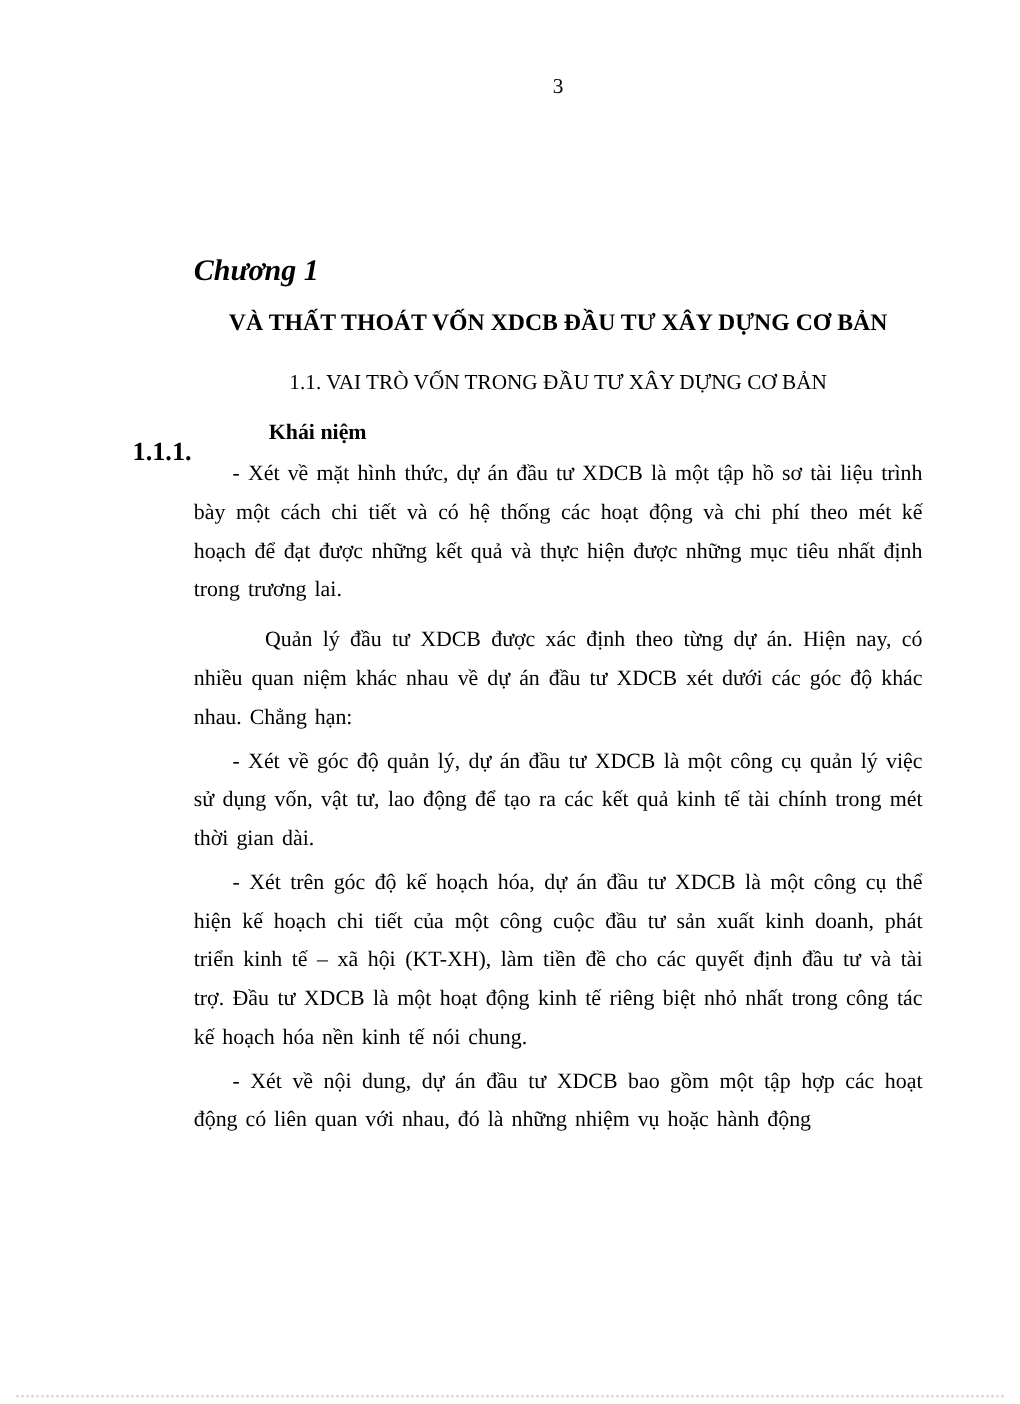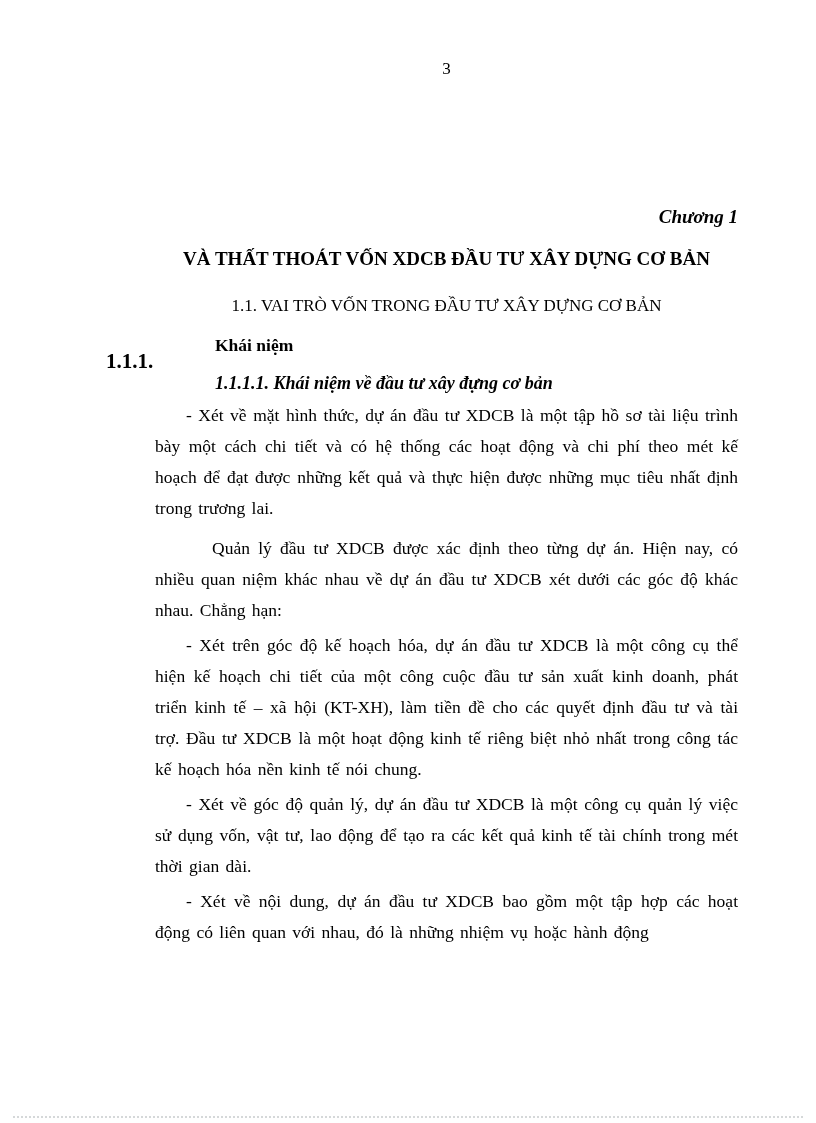--- a/index.html
+++ b/index.html
@@ -22,22 +22,22 @@
     margin-right: 78px; 
   }
   .page-number {
     margin-top: 58px;
     text-align: center;
     font-size: 17px;
     line-height: 22px;
   }
   .chapter-label {
     margin-top: 125px;
-    text-align: right;
-    font-size: 19px;
+    text-align: left;
+    font-size: 24px;
     font-weight: bold;
     font-style: italic;
     line-height: 24px;
   }
   .chapter-title {
     margin-top: 13px;
     text-align: center;
     font-size: 19px;
     font-weight: bold;
     line-height: 34px;
@@ -110,28 +110,27 @@
       <div>VÀ THẤT THOÁT VỐN XDCB ĐẦU TƯ XÂY DỰNG CƠ BẢN</div>
     </div>
 
     <div class="section-heading">1.1. VAI TRÒ VỐN TRONG ĐẦU TƯ XÂY DỰNG CƠ BẢN</div>
 
     <div class="subsection-row">
       <span class="subsection-number">1.1.1.</span>
       <span class="subsection-title">Khái niệm</span>
     </div>
 
-    <div class="subsubsection-heading">1.1.1.1. Khái niệm về đầu tư xây đựng cơ bản</div>
 
     <p class="para dash">- Xét về mặt hình thức, dự án đầu tư XDCB là một tập hồ sơ tài liệu trình bày một cách chi tiết và có hệ thống các hoạt động và chi phí theo mét kế hoạch để đạt được những kết quả và thực hiện được những mục tiêu nhất định trong trương lai.</p>
 
     <p class="para first">Quản lý đầu tư XDCB được xác định theo từng dự án. Hiện nay, có nhiều quan niệm khác nhau về dự án đầu tư XDCB xét dưới các góc độ khác nhau. Chẳng hạn:</p>
 
+    <p class="para dash">- Xét về góc độ quản lý, dự án đầu tư XDCB là một công cụ quản lý việc sử dụng vốn, vật tư, lao động để tạo ra các kết quả kinh tế tài chính trong mét thời gian dài.</p>
+
     <p class="para dash">- Xét trên góc độ kế hoạch hóa, dự án đầu tư XDCB là một công cụ thể hiện kế hoạch chi tiết của một công cuộc đầu tư sản xuất kinh doanh, phát triển kinh tế – xã hội (KT-XH), làm tiền đề cho các quyết định đầu tư và tài trợ. Đầu tư XDCB là một hoạt động kinh tế riêng biệt nhỏ nhất trong công tác kế hoạch hóa nền kinh tế nói chung.</p>
-
-    <p class="para dash">- Xét về góc độ quản lý, dự án đầu tư XDCB là một công cụ quản lý việc sử dụng vốn, vật tư, lao động để tạo ra các kết quả kinh tế tài chính trong mét thời gian dài.</p>
 
     <p class="para dash">- Xét về nội dung, dự án đầu tư XDCB bao gồm một tập hợp các hoạt động có liên quan với nhau, đó là những nhiệm vụ hoặc hành động</p>
 
   </div>
 
   <div class="footer-rule"></div>
 </div>
 
 </body></html>

